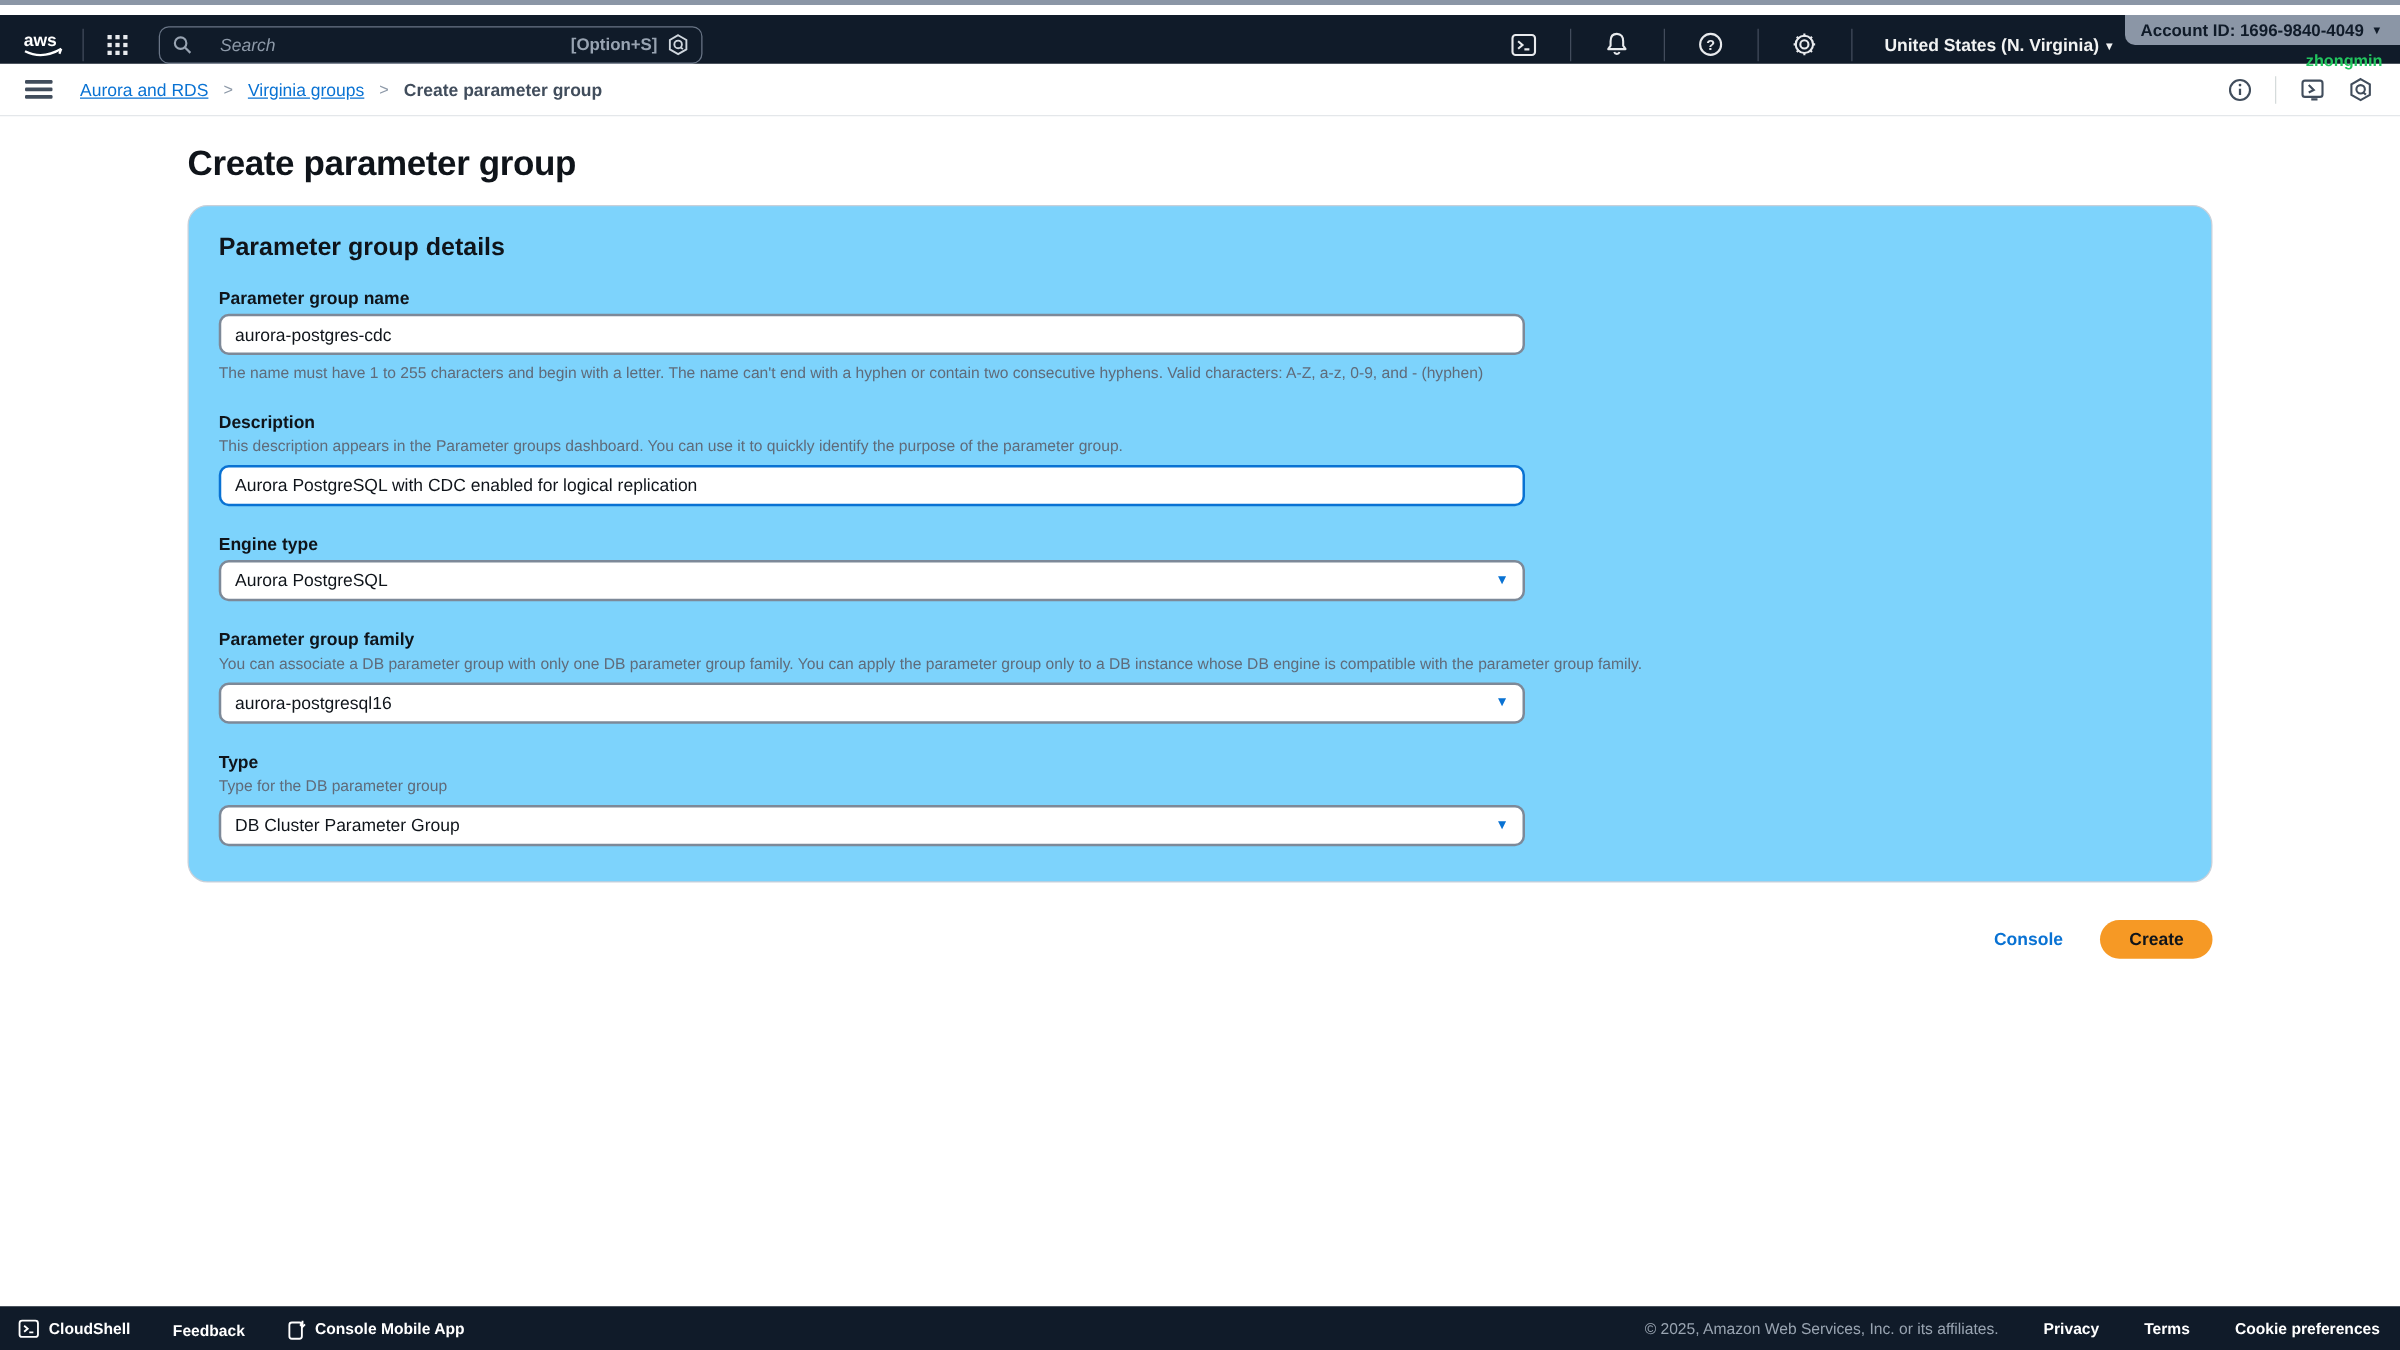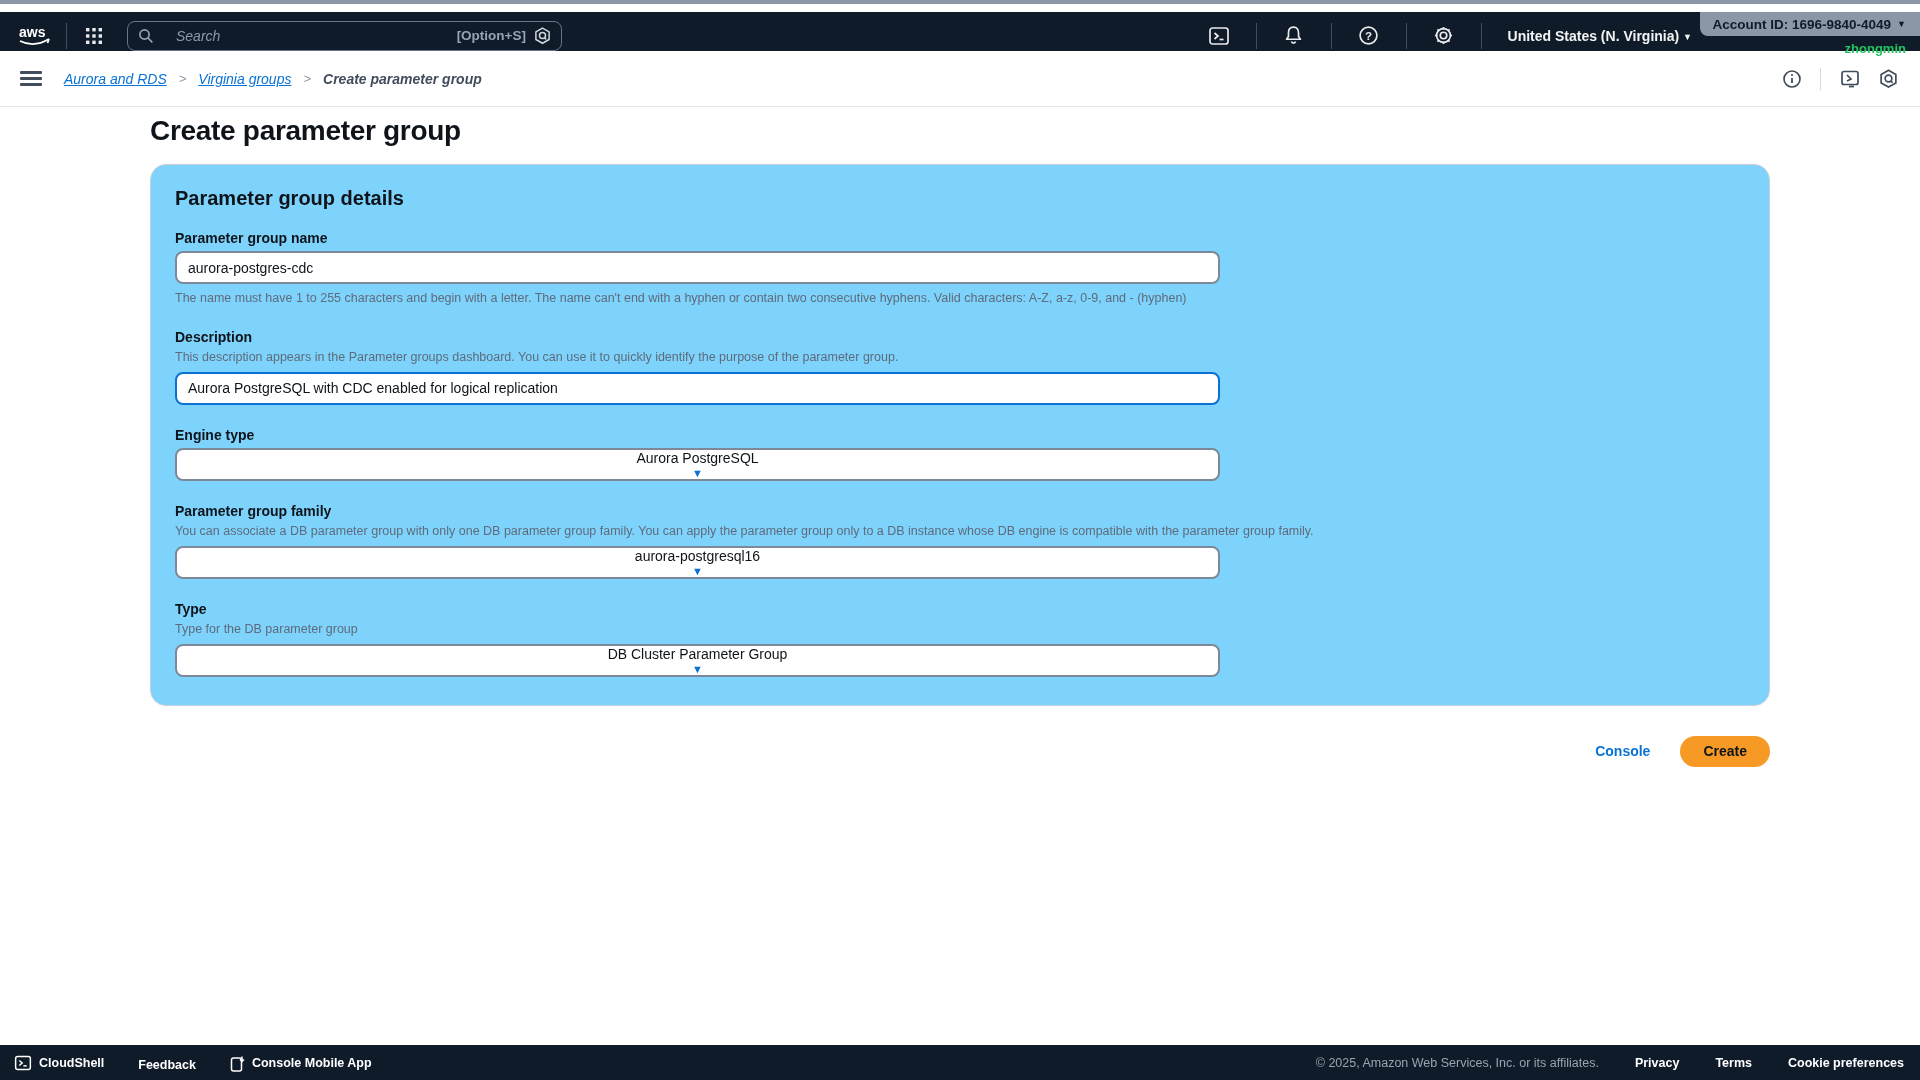--- a/index.html
+++ b/index.html
@@ -21,22 +21,22 @@
   .nav-icon-btn { width:24px; height:24px; display:flex; align-items:center; justify-content:center; margin:0 13px; }
   .region { color:#f2f3f3; font-size:14px; font-weight:700; white-space:nowrap; margin-left:14px; }
   .caret { font-size:9px; vertical-align:1px; }
   .account-badge { position:absolute; top:0; right:0; height:24px; background:#8b96a6; color:#101b29;
     font-size:13.5px; font-weight:700; display:flex; align-items:center; padding:0 14px 0 12px;
     border-bottom-left-radius:8px; z-index:6; }
   .account-badge .caret { color:#101b29; margin-left:6px; }
   .username { position:absolute; top:29px; right:14px; color:#22c55e; font-size:13px; font-weight:700; z-index:6; }
 
   
-  .crumbbar { position:absolute; top:51px; left:0; width:1920px; height:56px; background:#fff;
-    border-bottom:1px solid #e4e7ea; display:flex; align-items:center;font-style:italic; }
+  .crumbbar { position:absolute; top:51px; left:0; width:1920px; height:42px; background:#fff;
+    border-bottom:1px solid #e4e7ea; display:flex; align-items:center; }
   .hamburger { width:22px; height:15px; margin-left:20px; display:flex; flex-direction:column;
     justify-content:space-between; cursor:pointer; }
   .hamburger div { height:2.6px; background:#414d5c; border-radius:1px; }
   .crumbs { margin-left:22px; font-size:14px; display:flex; align-items:center; gap:12px; }
   .crumb-link { color:#0972d3; text-decoration:underline; cursor:pointer; }
   .crumb-sep { color:#8d99a8; font-size:13px; }
   .crumb-current { color:#414d5c; font-weight:700; }
   .crumb-icons { position:absolute; right:22px; display:flex; align-items:center; gap:18px; }
   .crumb-icons .v { width:1px; height:22px; background:#d5dbdb; }
 
@@ -49,21 +49,21 @@
   .field { margin-bottom:22px; }
   .field:last-child { margin-bottom:2px; }
   .f-label { font-size:14px; font-weight:800; color:#0f141a; margin-bottom:5px; }
   .f-helper { font-size:12.5px; color:#5f6b7a; line-height:1.35; }
   .f-helper.above { margin:-1px 0 6px 0; }
   .f-helper.below { margin-top:6px; }
   .text-input { width:1045px; height:33px; border:2px solid #7d8998; border-radius:8px; background:#fff;
     font-family:"Liberation Sans",sans-serif; font-size:14px; color:#0f141a; padding:0 11px; outline:none; display:block; }
   .text-input.focused { border-color:#0972d3; }
   .select { width:1045px; height:33px; border:2px solid #7d8998; border-radius:8px; background:#fff;
-    display:flex; align-items:center; justify-content:space-between; padding:0 11px; cursor:pointer;flex-direction:column; }
+    display:flex; align-items:center; justify-content:space-between; padding:0 11px; cursor:pointer; }
   .select .sel-text { font-size:14px; color:#0f141a; }
   .select .caret { color:#0972d3; font-size:11px; }
 
   .actions { width:1620px; margin:30px 0 0 150px; display:flex; justify-content:flex-end; align-items:center; gap:30px; }
   .cancel-link { color:#0972d3; font-size:14px; font-weight:800; cursor:pointer; }
   .create-btn { background:#f69925; border:none; border-radius:17px; height:31px; padding:0 23px;
     font-family:"Liberation Sans",sans-serif; font-size:14px; font-weight:800; color:#0f141a; cursor:pointer; }
 
   
   .footer { position:absolute; bottom:0; left:0; width:1920px; height:35px; background:#101b29;

